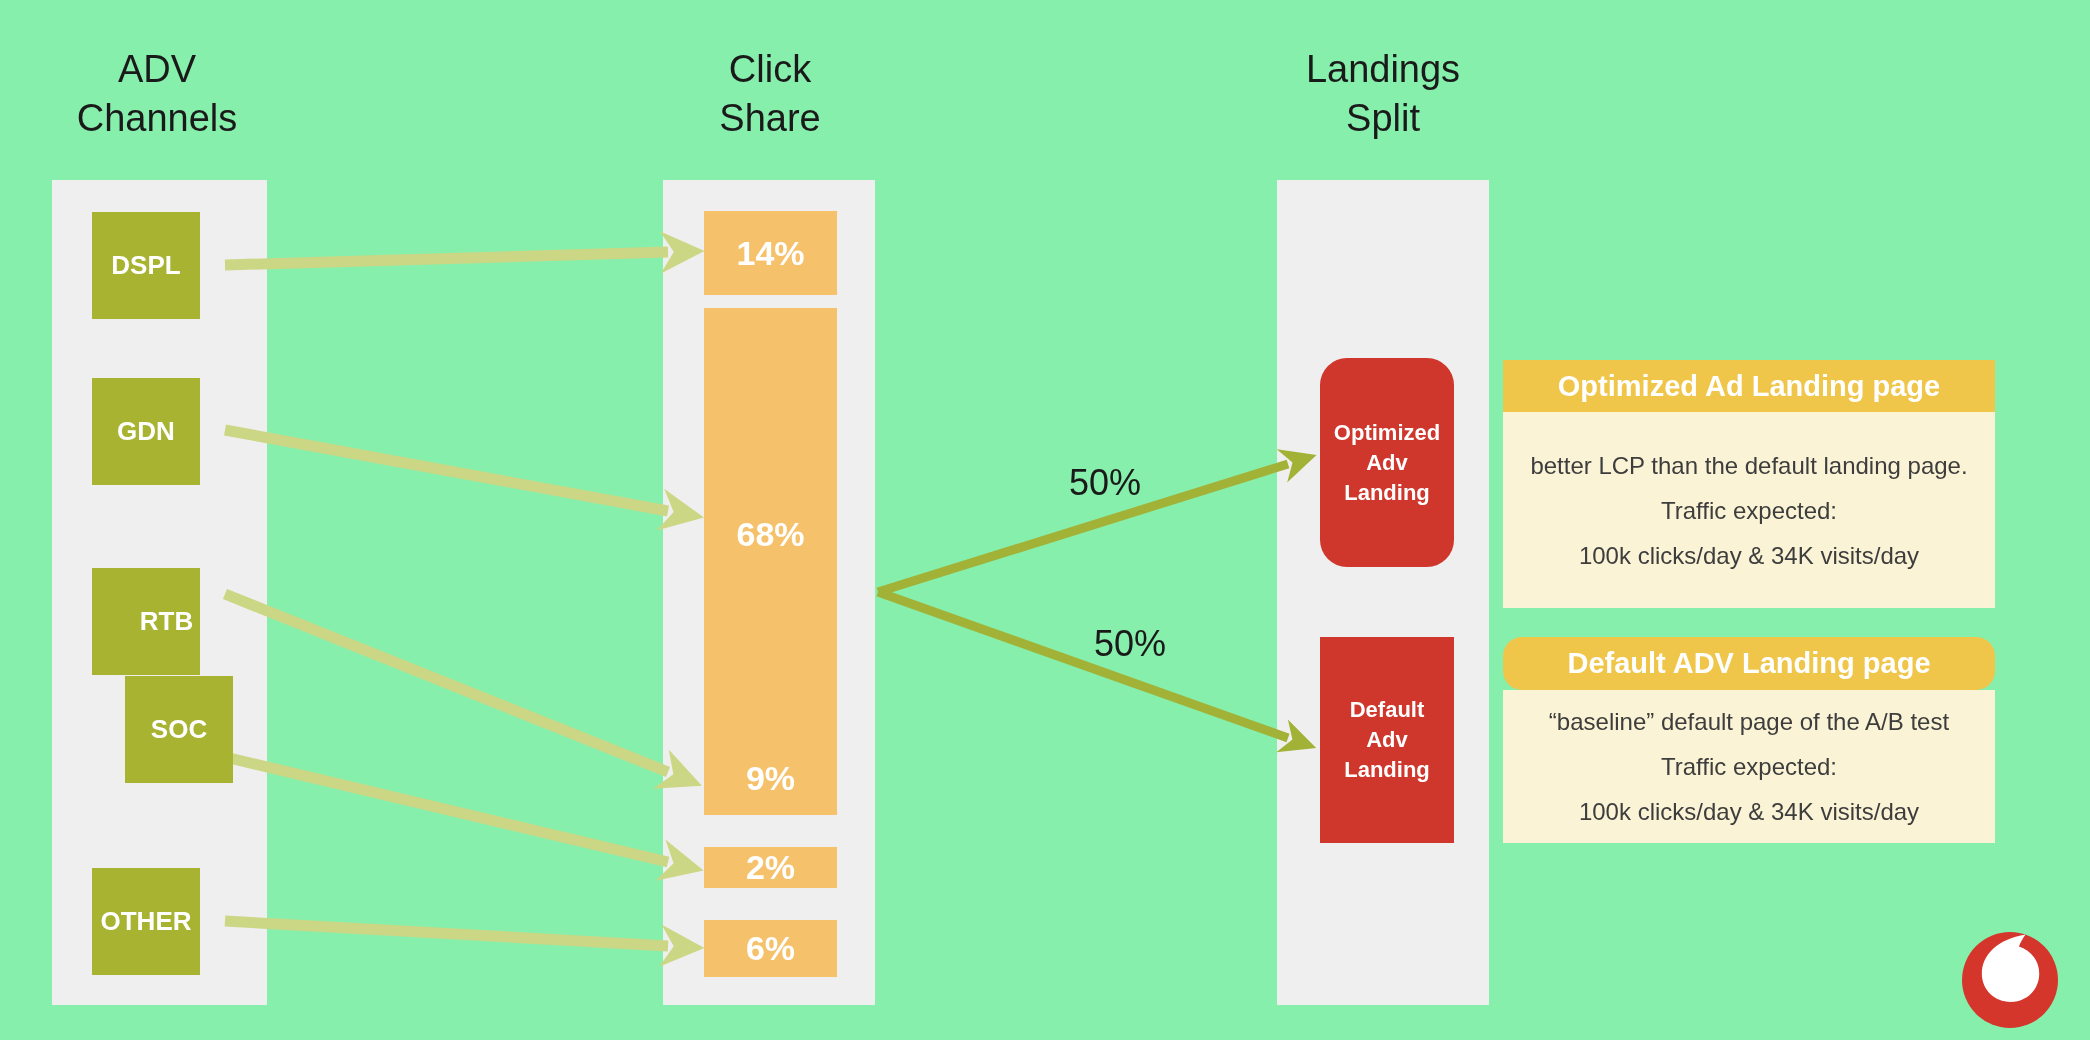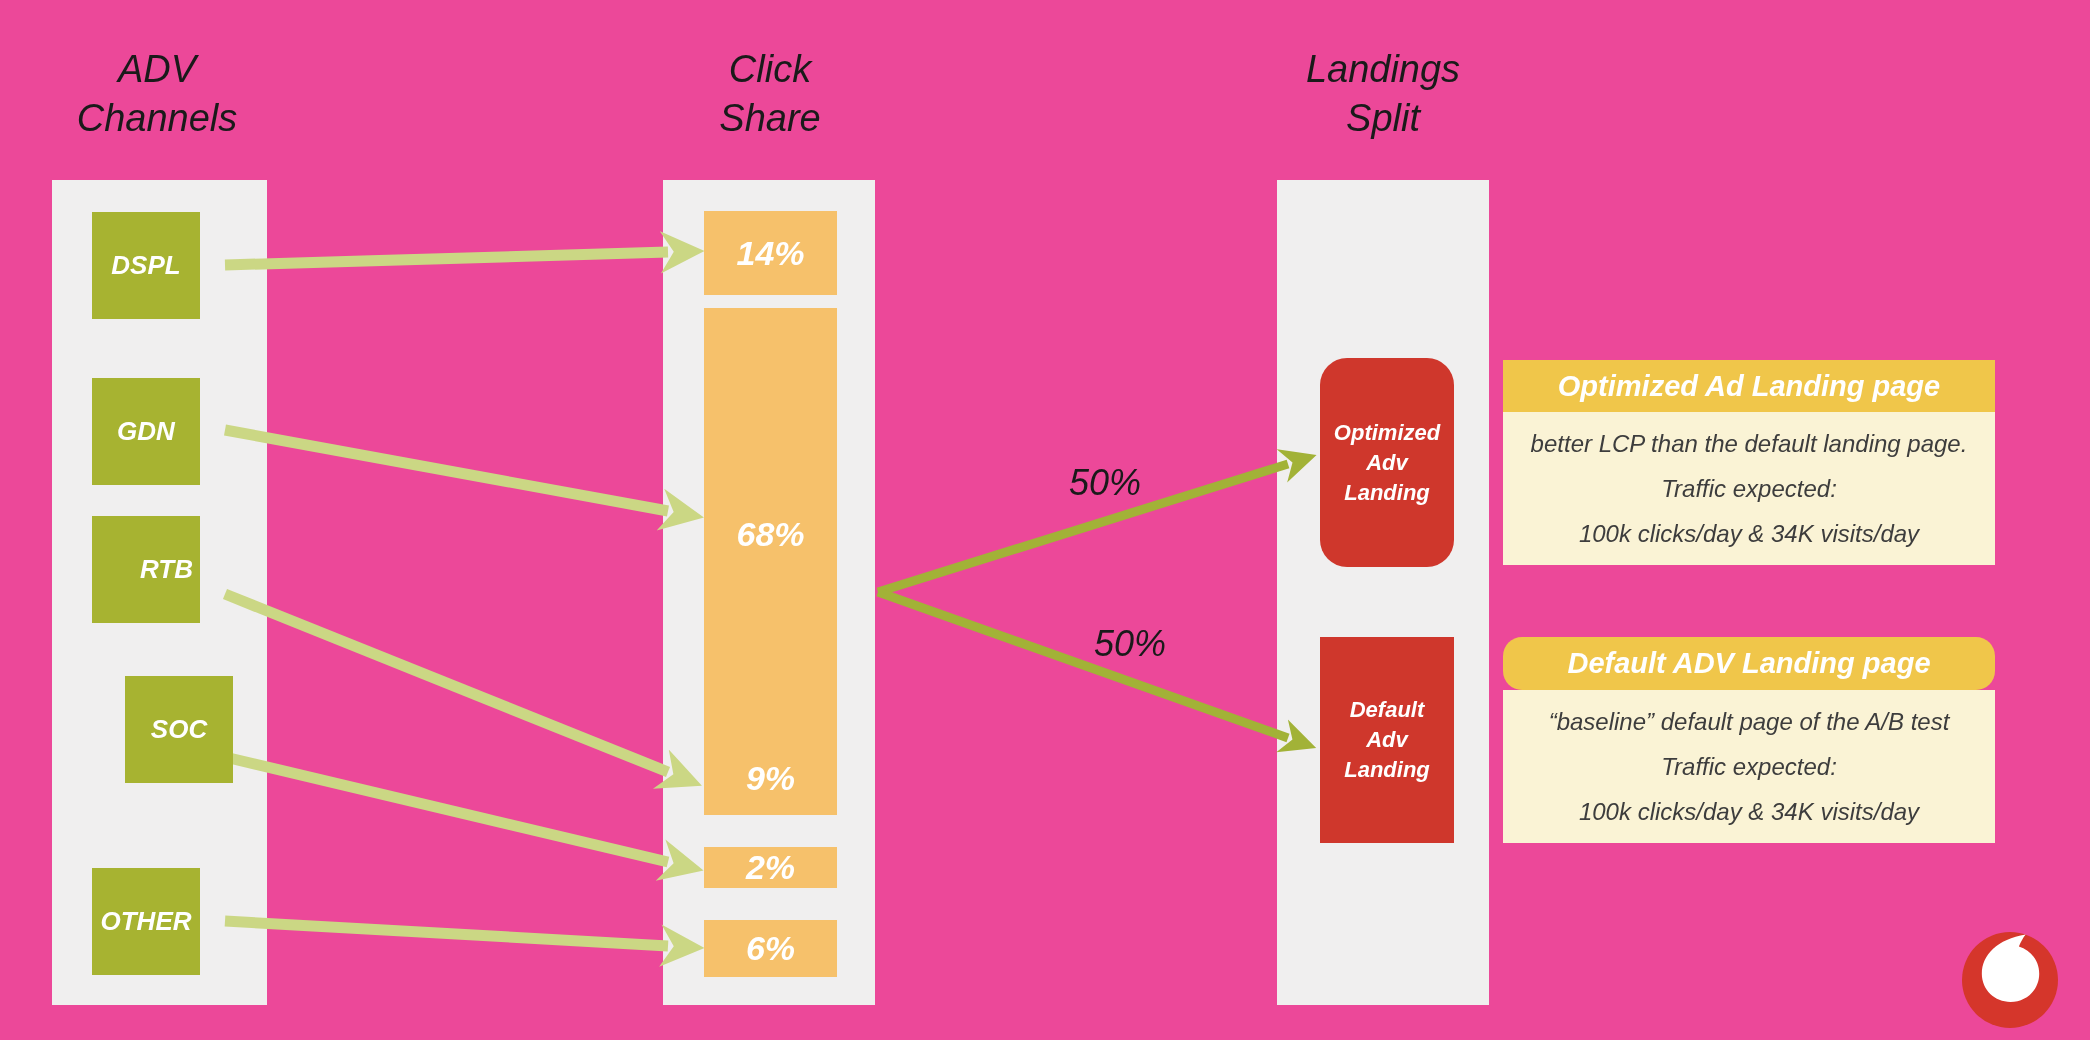--- a/index.html
+++ b/index.html
@@ -3,21 +3,21 @@
 <meta charset="utf-8">
 <style>
   :root{
     --col_bg:#f0efef; --green:#a7b331; --light_arrow:#cbd784; --dark_arrow:#a2b237;
     --orange:#f6c16b; --red:#cf372c; --gold:#f0c64a; --cream:#faf3d5;
     --logo_red:#d5362b; --heading:#1a1a1a; --body_text:#3d3d3d;
   }
   *{box-sizing:border-box;margin:0;padding:0;}
   html,body{background:#fff;}
   body{font-family:"Liberation Sans",sans-serif;}
-  #canvas{position:relative;width:2090px;height:1040px;background:#ec4899;overflow:hidden;font-style:italic;}
+  #canvas{position:relative;width:2090px;height:1040px;background:#86efac;overflow:hidden;}
 
   .colbg{position:absolute;top:180px;height:825px;background:var(--col_bg);}
   .colhead{position:absolute;top:45px;width:250px;text-align:center;
     font-size:38px;line-height:49px;font-weight:400;color:var(--heading);}
 
   .gbox{position:absolute;left:92px;width:108px;height:107px;background:var(--green);
     display:flex;align-items:center;justify-content:center;
     color:#fff;font-weight:bold;font-size:26px;}
 
   .obox{position:absolute;left:704px;width:133px;background:var(--orange);
@@ -80,21 +80,21 @@
     <path class="arrowLight" d="M225,430 L668,511" marker-end="url(#mLight)"></path>
     <path class="arrowLight" d="M225,594 L668,772" marker-end="url(#mLight)"></path>
     <path class="arrowLight" d="M225,757 L668,862" marker-end="url(#mLight)"></path>
     <path class="arrowLight" d="M225,921 L668,946" marker-end="url(#mLight)"></path>
     <path class="arrowDark" d="M878,592 L1288,464" marker-end="url(#mDark)"></path>
     <path class="arrowDark" d="M878,592 L1288,738" marker-end="url(#mDark)"></path>
   </svg>
 
   <div class="gbox" style="top:212px;">DSPL</div>
   <div class="gbox" style="top:378px;">GDN</div>
-  <div class="gbox" style="top:516px;padding-left:41px;">RTB</div>
+  <div class="gbox" style="top:568px;padding-left:41px;">RTB</div>
   <div class="gbox" style="top:676px;margin-left:33px;">SOC</div>
   <div class="gbox" style="top:868px;">OTHER</div>
 
   <div class="obox" style="top:211px;height:84px;">14%</div>
   <div class="obox" style="top:308px;height:453px;">68%</div>
   <div class="obox" style="top:742px;height:73px;">9%</div>
   <div class="obox" style="top:847px;height:41px;">2%</div>
   <div class="obox" style="top:920px;height:57px;">6%</div>
 
   <div class="pctlabel" style="left:1030px;top:462px;">50%</div>
@@ -106,21 +106,21 @@
     <span>Landing</span>
   </div>
   <div class="rbox" style="top:637px;height:206px;">
     <span>Default</span>
     <span>Adv</span>
     <span>Landing</span>
   </div>
 
   <div class="card" style="top:360px;">
     <div class="card-title" style="height:52px;">Optimized Ad Landing page</div>
-    <div class="card-body" style="height:153px;">
+    <div class="card-body" style="height:196px;">
       <div>better LCP than the default landing page.</div>
       <div>Traffic expected:</div>
       <div>100k clicks/day  &amp; 34K visits/day</div>
     </div>
   </div>
   <div class="card" style="top:637px;">
     <div class="card-title" style="height:53px;border-radius:19px;">Default ADV Landing page</div>
     <div class="card-body" style="height:153px;">
       <div>“baseline” default page of the A/B test</div>
       <div>Traffic expected:</div>

